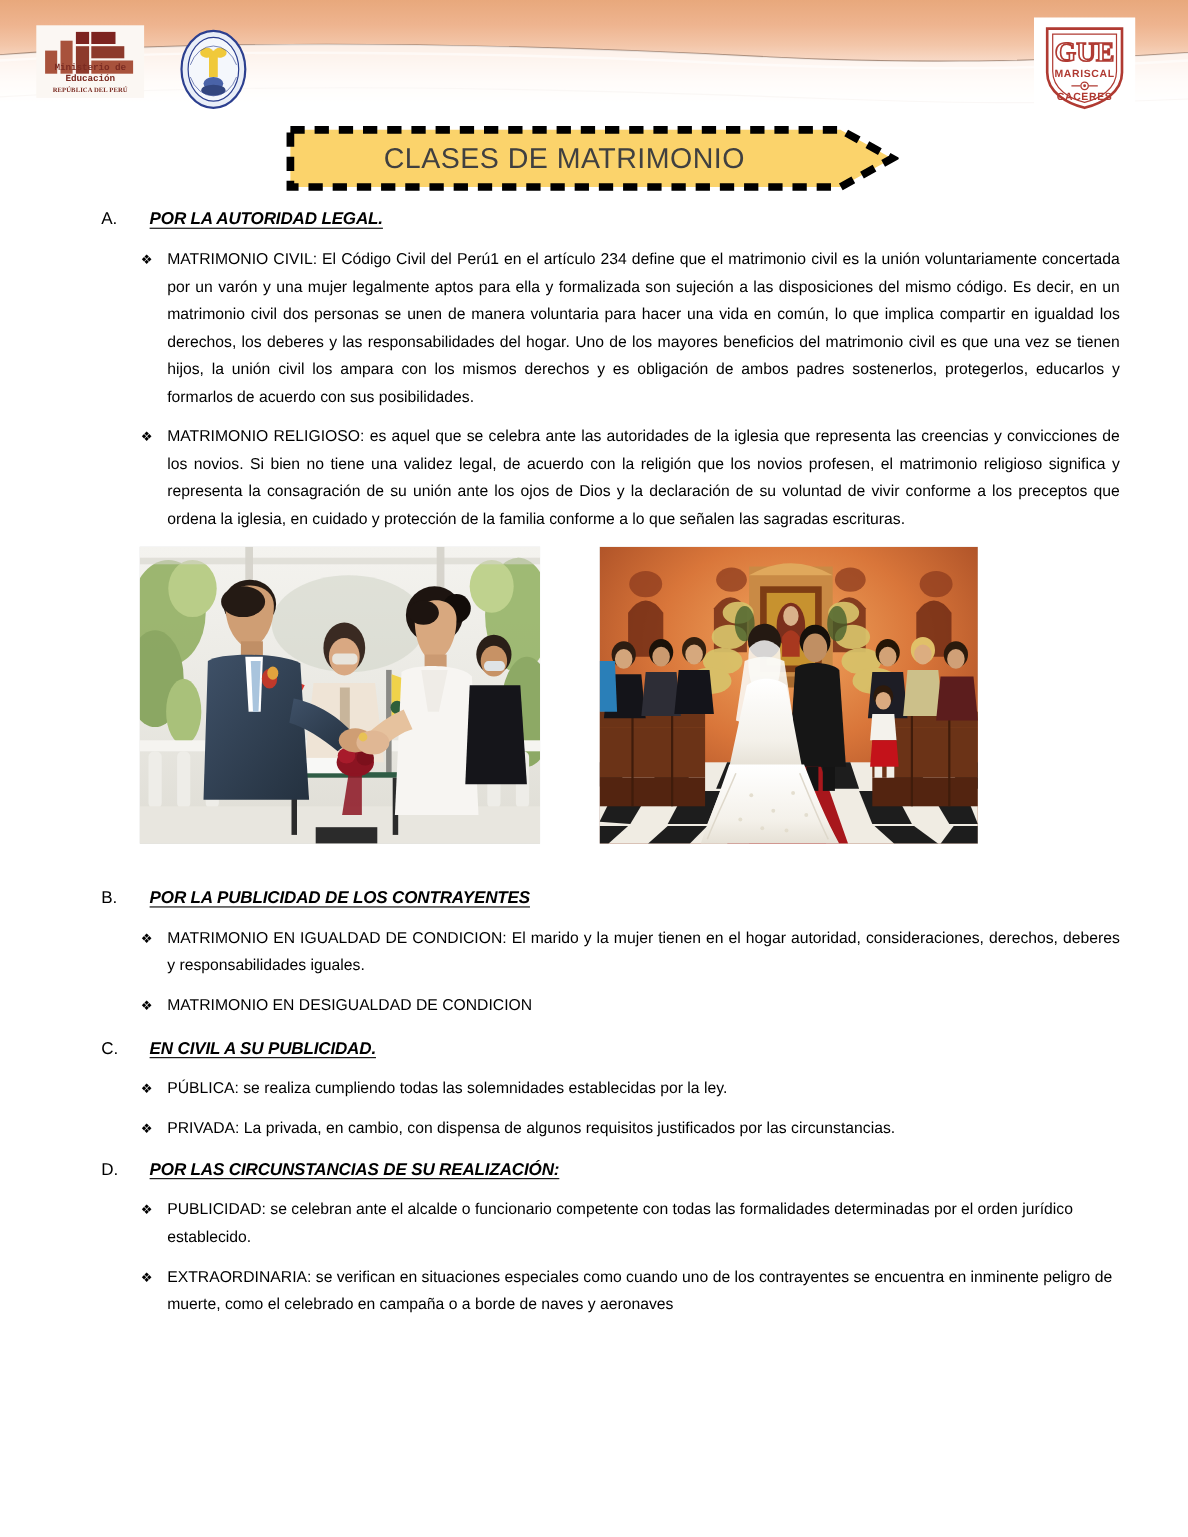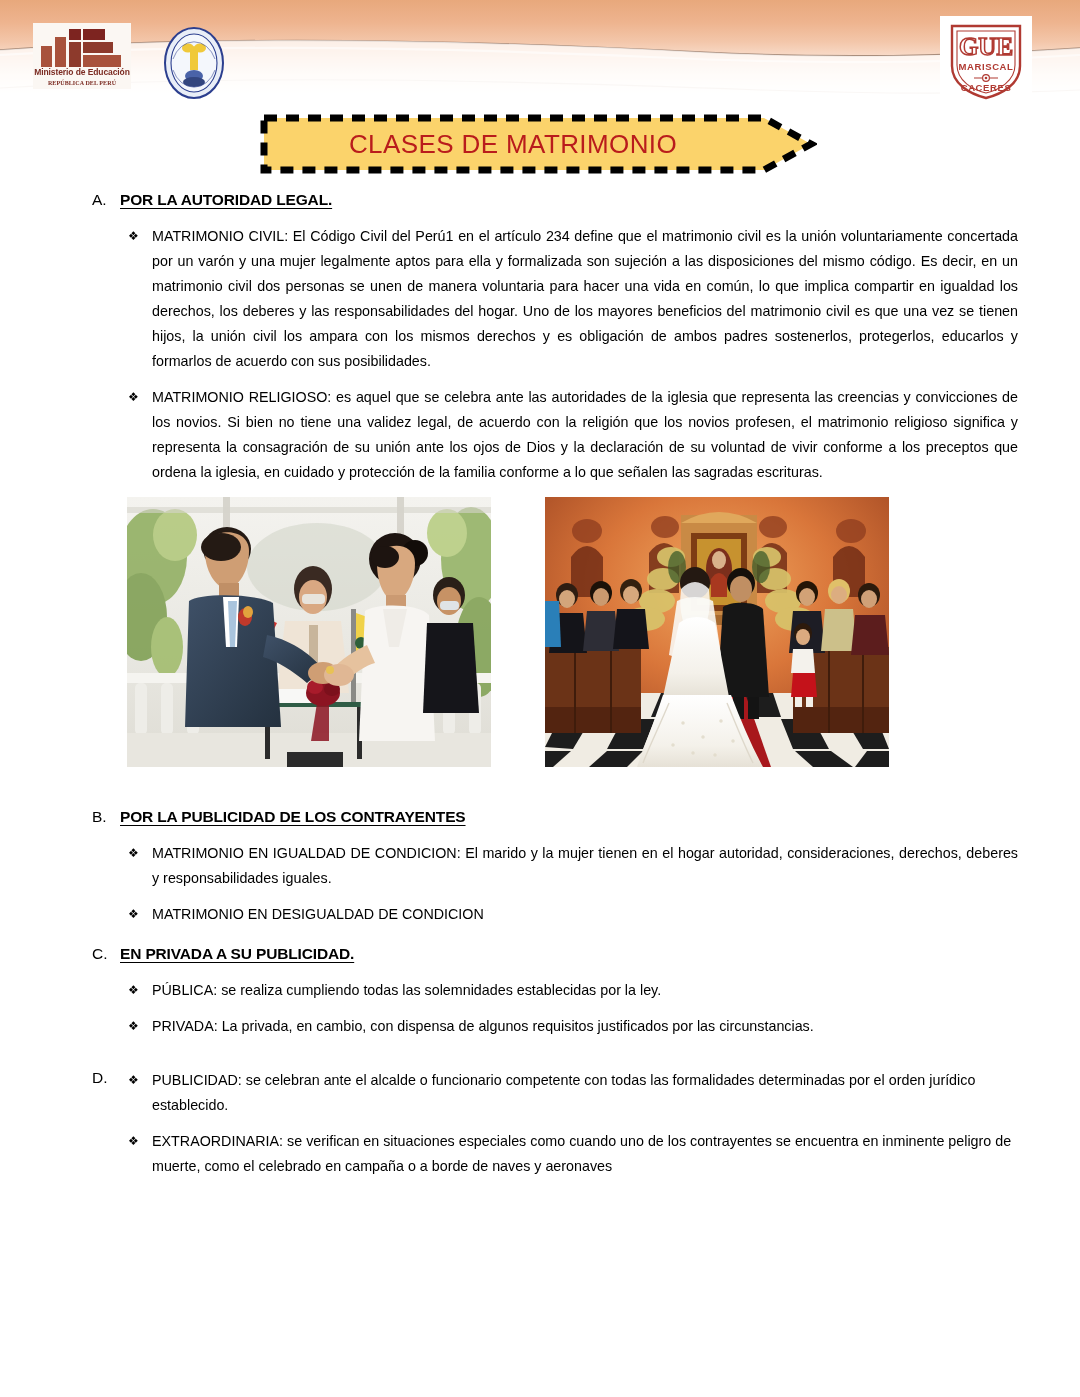--- a/index.html
+++ b/index.html
@@ -55,21 +55,21 @@
   .logo-minedu .bars {
     position: absolute;
     left: 6px; top: 5px;
     width: 86px; height: 40px;
   }
   .logo-minedu .t1 {
     position: absolute;
     left: 0; bottom: 12px;
     width: 98px;
     text-align: center;
-    font-family: Liberation Sans, sans-serif;
+    font-family: Liberation Mono, monospace;
     font-weight: bold;
     font-size: 8.5px;
     color: #7b2b22;
     letter-spacing: -0.1px;
   }
   .logo-minedu .t2 {
     position: absolute;
     left: 0; bottom: 3px;
     width: 98px;
     text-align: center;
@@ -102,21 +102,21 @@
   .title-banner svg { display:block; }
   .title-text {
     position: absolute;
     left: 0; top: 0;
     width: 508px; height: 62px;
     display: flex;
     align-items: center;
     justify-content: center;
     font-size: 26px;
     letter-spacing: 0.4px;
-    color: #b91c1c;
+    color: #404040;
     font-family: "Liberation Sans", sans-serif;
   }
 
   
   .content {
     position: absolute;
     left: 0; top: 190px;
     width: 1080px;
   }
 
@@ -133,24 +133,25 @@
   }
   .sec-head .letter {
     position: absolute;
     left: 92px;
     top: 0;
     font-weight: normal;
     font-size: 15.5px;
   }
   .sec-head .htext {
     display: inline-block;
-    margin-left: 28px;
+    margin-left: 44px;
     text-decoration: underline;
     text-underline-offset: 2.5px;
     letter-spacing: -0.15px;
+    font-style: italic;
   }
 
   .bullet-item {
     position: relative;
     margin-left: 128px;
     margin-right: 62px;
     padding-left: 24px;
     font-size: 14.3px;
     line-height: 25px;
     text-align: justify;
@@ -547,39 +548,40 @@
         <span class="bul">❖</span>
         <b>MATRIMONIO EN DESIGUALDAD DE CONDICION</b>
       </div>
     </div>
 
     <div class="spacer-c"></div>
 
     <div class="section">
       <div class="sec-head">
         <span class="letter">C.</span>
-        <span class="htext">EN PRIVADA A SU PUBLICIDAD.</span>
+        <span class="htext">EN CIVIL A SU PUBLICIDAD.</span>
       </div>
 
       <div class="bullet-item nojust">
         <span class="bul">❖</span>
         <b>PÚBLICA</b><span>: </span><span>se realiza cumpliendo todas las solemnidades establecidas por la ley.</span>
       </div>
 
       <div class="bullet-item nojust">
         <span class="bul">❖</span>
         <b>PRIVADA</b><span>: </span><span>La privada, en cambio, con dispensa de algunos requisitos justificados por las circunstancias.</span>
       </div>
     </div>
 
     <div class="spacer-d"></div>
 
     <div class="section">
       <div class="sec-head">
         <span class="letter">D.</span>
+        <span class="htext">POR LAS CIRCUNSTANCIAS DE SU REALIZACIÓN:</span>
       </div>
 
       <div class="bullet-item nojust">
         <span class="bul">❖</span>
         <b>PUBLICIDAD:</b><span> </span><span>se celebran ante el alcalde o funcionario competente con todas las formalidades determinadas por el orden jurídico establecido.</span>
       </div>
 
       <div class="bullet-item nojust">
         <span class="bul">❖</span>
         <b>EXTRAORDINARIA:</b><span> </span><span>se verifican en situaciones especiales como cuando uno de los contrayentes se encuentra en inminente peligro de muerte, como el celebrado en campaña o a borde de naves y aeronaves</span>

